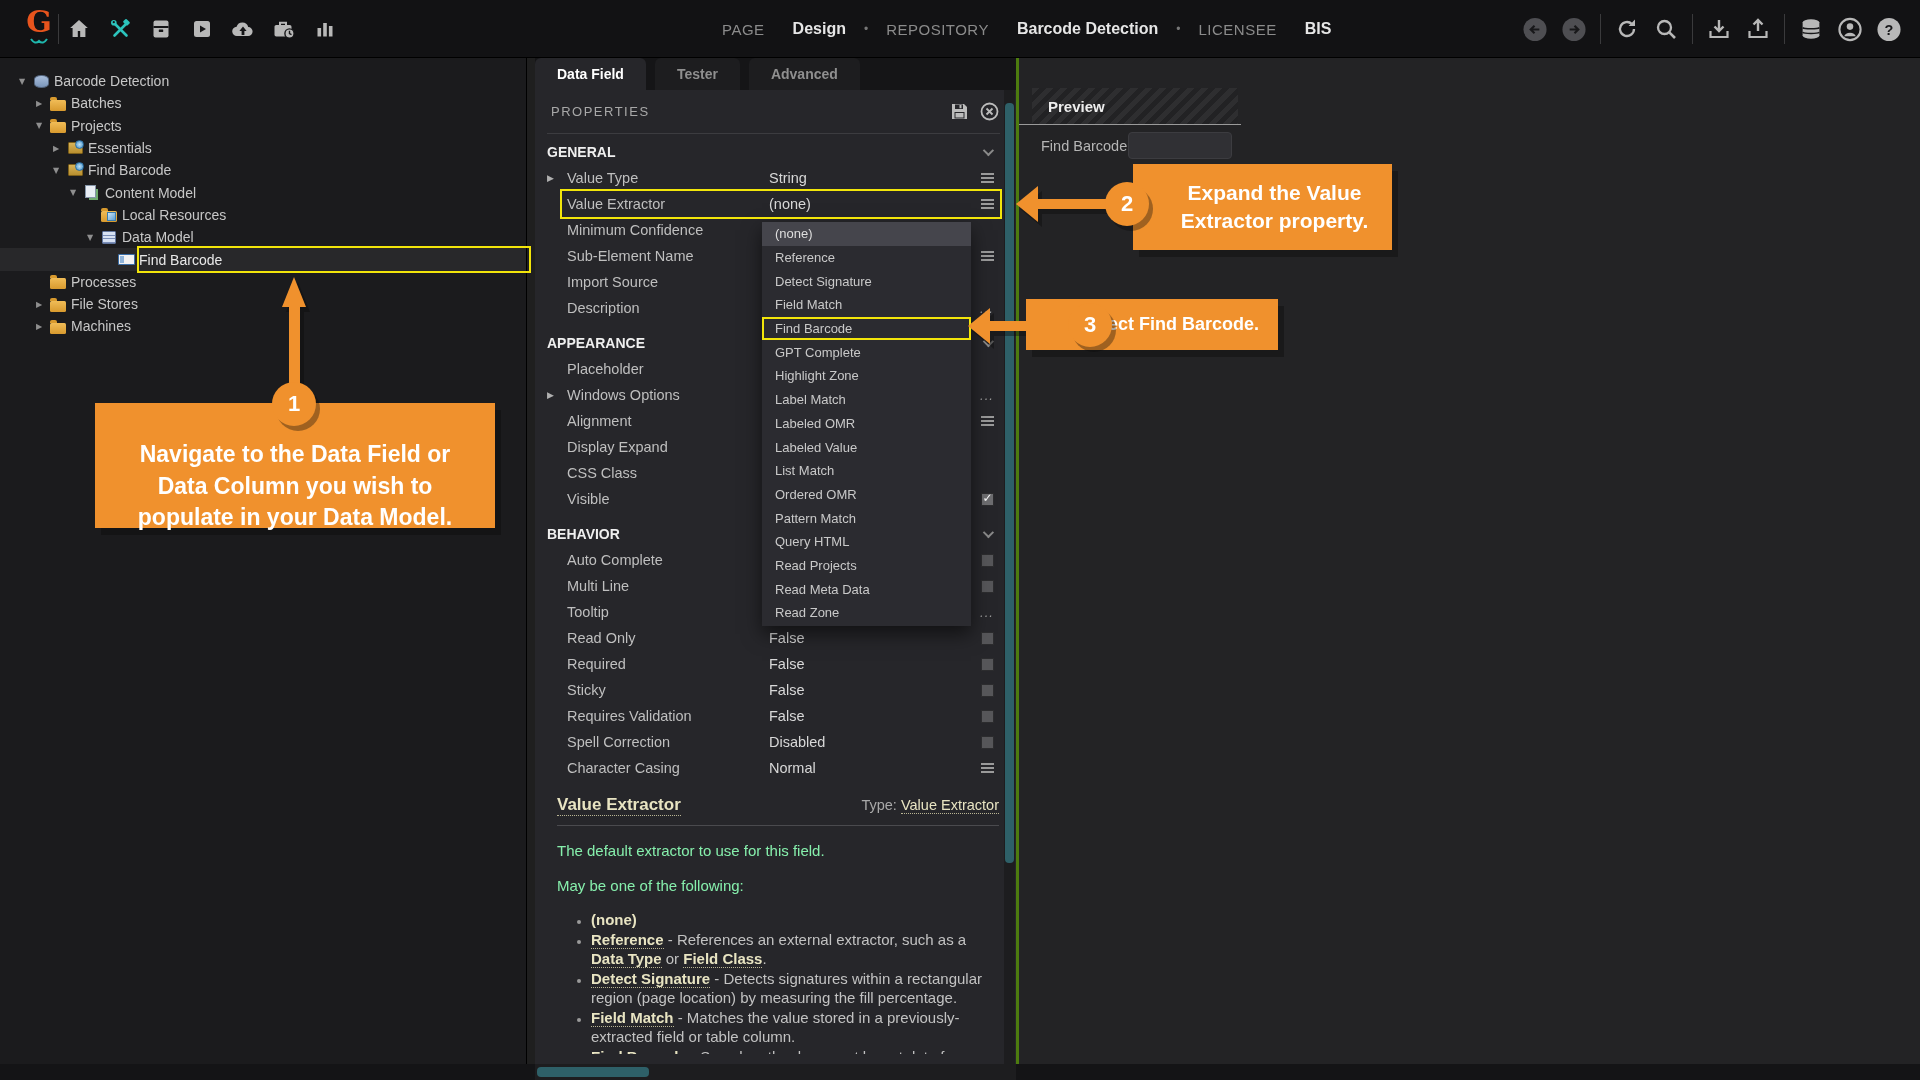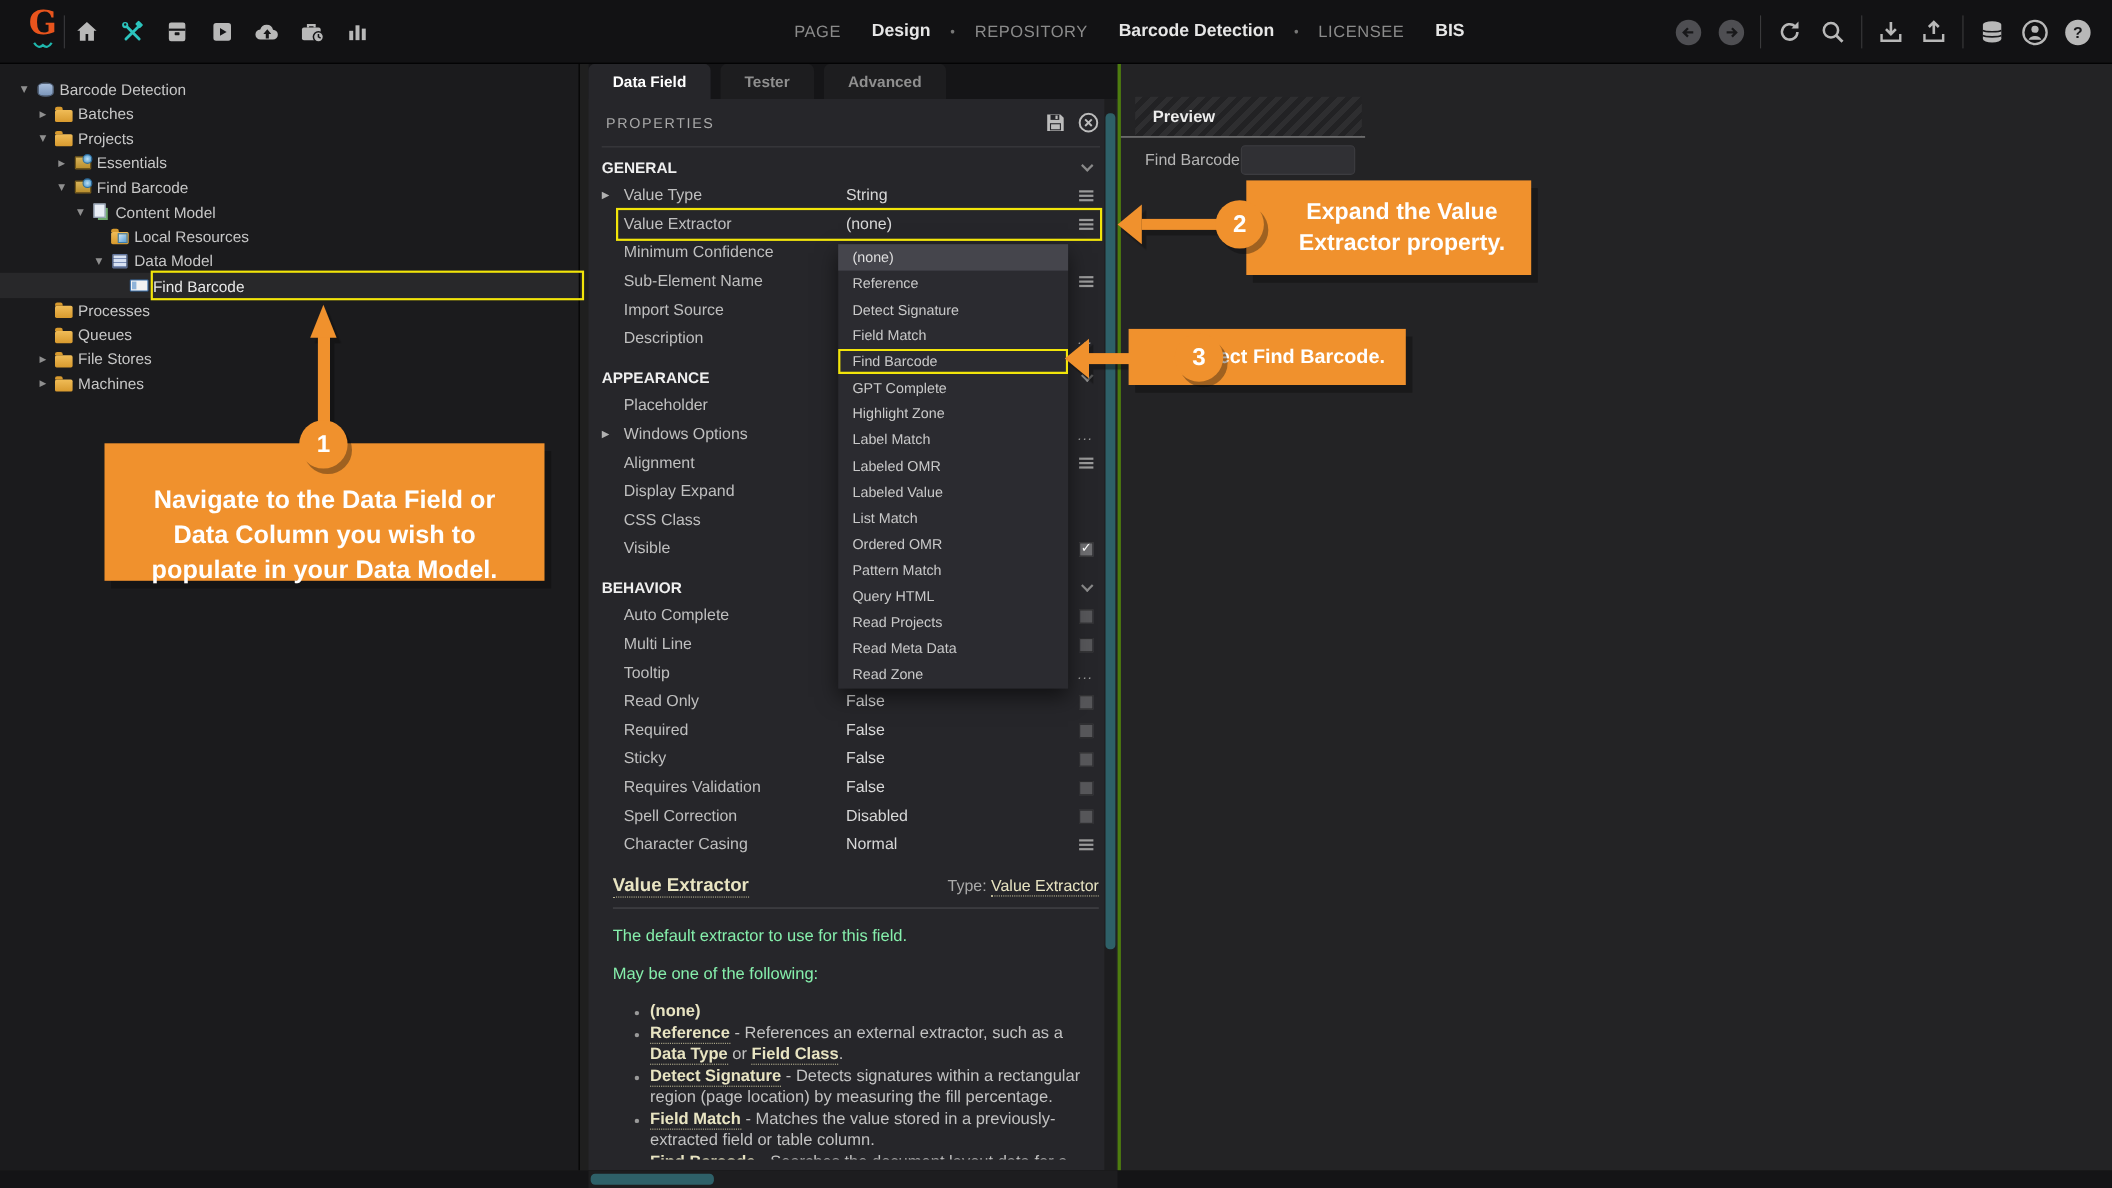--- a/index.html
+++ b/index.html
@@ -357,27 +357,20 @@
           <span class="t-lbl">Find Barcode</span>
         </div>
         <div class="tree-row" style="padding-left: 31px;">
           <span class="t-exp"></span>
           <span class="t-ico">
             <i class="tic folder"></i>
           </span>
           <span class="t-lbl">Processes</span>
         </div>
         <div class="tree-row" style="padding-left: 31px;">
-          <span class="t-exp"></span>
-          <span class="t-ico">
-            <i class="tic folder"></i>
-          </span>
-          <span class="t-lbl">Queues</span>
-        </div>
-        <div class="tree-row" style="padding-left: 31px;">
           <span class="t-exp">▶</span>
           <span class="t-ico">
             <i class="tic folder"></i>
           </span>
           <span class="t-lbl">File Stores</span>
         </div>
         <div class="tree-row" style="padding-left: 31px;">
           <span class="t-exp">▶</span>
           <span class="t-ico">
             <i class="tic folder"></i>

